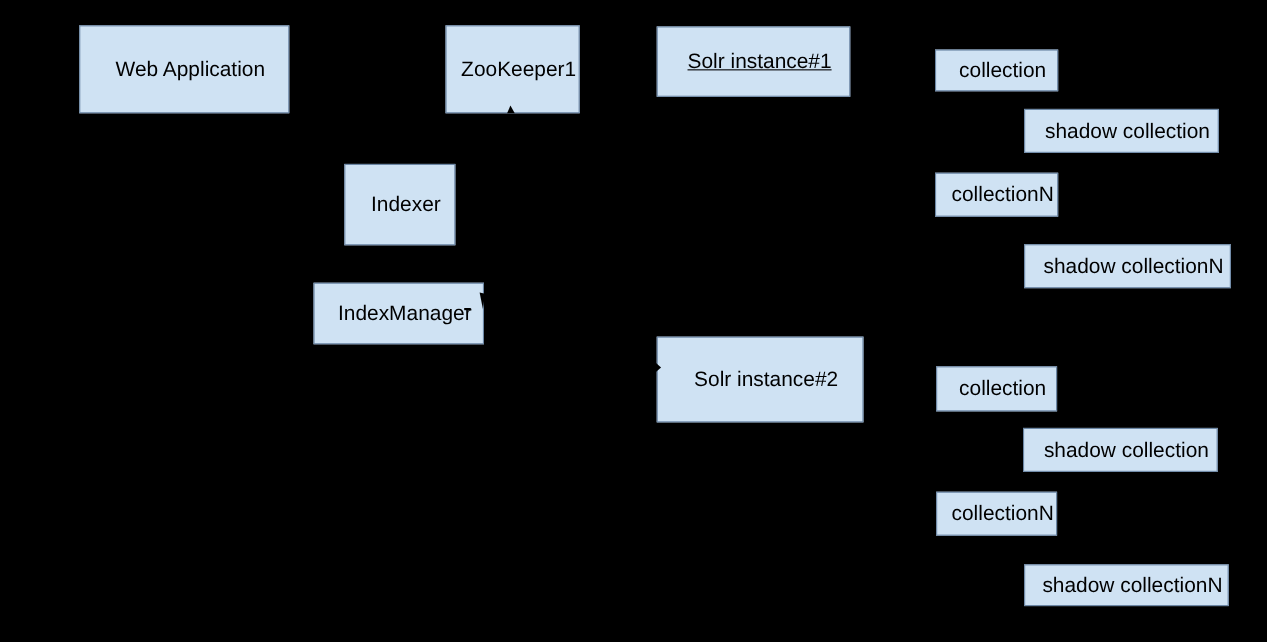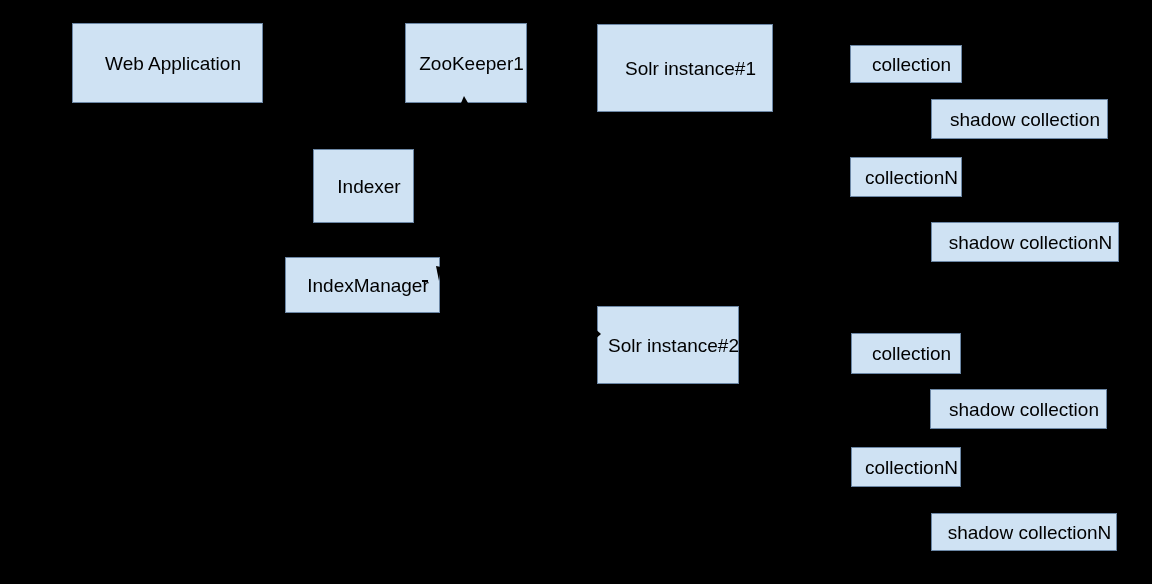--- a/index.html
+++ b/index.html
@@ -46,21 +46,21 @@
 <div class="canvas">
 
   <div class="node" style="left:72px;top:23px;width:191px;height:80px;">
     <span>Web Application</span>
   </div>
 
   <div class="node" style="left:405px;top:23px;width:122px;height:80px;">
     <span>ZooKeeper1</span>
   </div>
 
-  <div class="node" style="left:597px;top:24px;width:176px;height:88px;">
+  <div class="node" style="left:597px;top:24px;width:176px;height:64px;text-decoration:underline;">
     <span>Solr instance#1</span>
   </div>
 
   <div class="node" style="left:850px;top:45px;width:112px;height:38px;">
     <span>collection</span>
   </div>
 
   <div class="node" style="left:931px;top:99px;width:177px;height:40px;">
     <span>shadow collection</span>
   </div>
@@ -75,21 +75,21 @@
 
   <div class="node" style="left:313px;top:149px;width:101px;height:74px;text-align:right;">
     <span>Indexer</span>
   </div>
 
 
   <div class="node" style="left:285px;top:257px;width:155px;height:56px;">
     <span>IndexManager</span>
   </div>
 
-  <div class="node" style="left:597px;top:306px;width:142px;height:78px;">
+  <div class="node" style="left:597px;top:306px;width:188px;height:78px;">
     <span>Solr instance#2</span>
   </div>
 
   <div class="node" style="left:851px;top:333px;width:110px;height:41px;">
     <span>collection</span>
   </div>
 
   <div class="node" style="left:930px;top:389px;width:177px;height:40px;">
     <span>shadow collection</span>
   </div>

